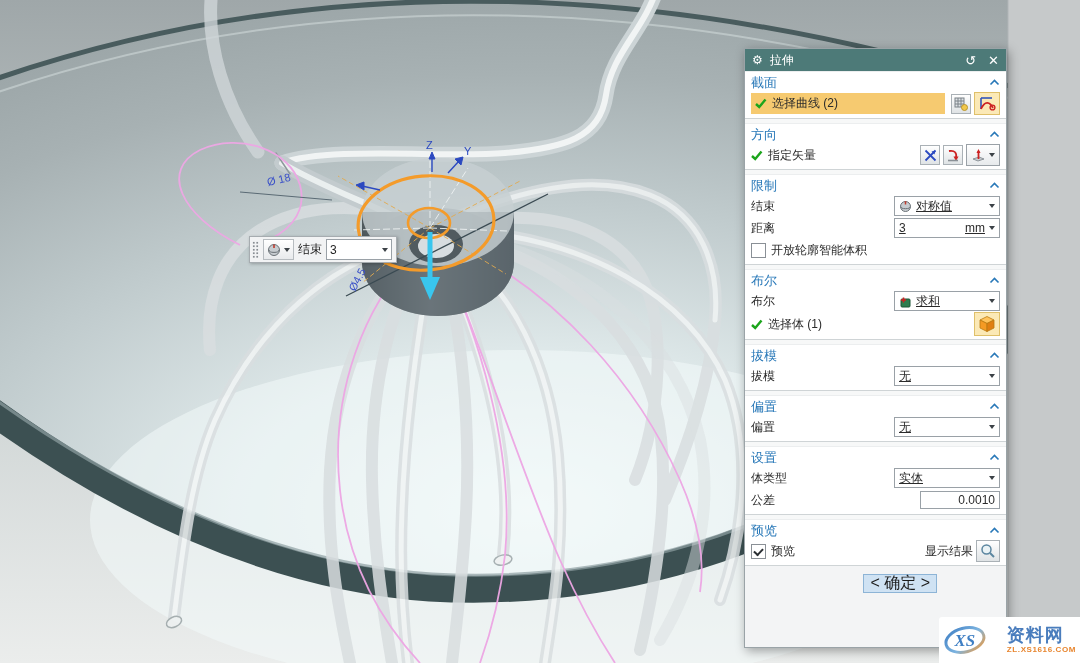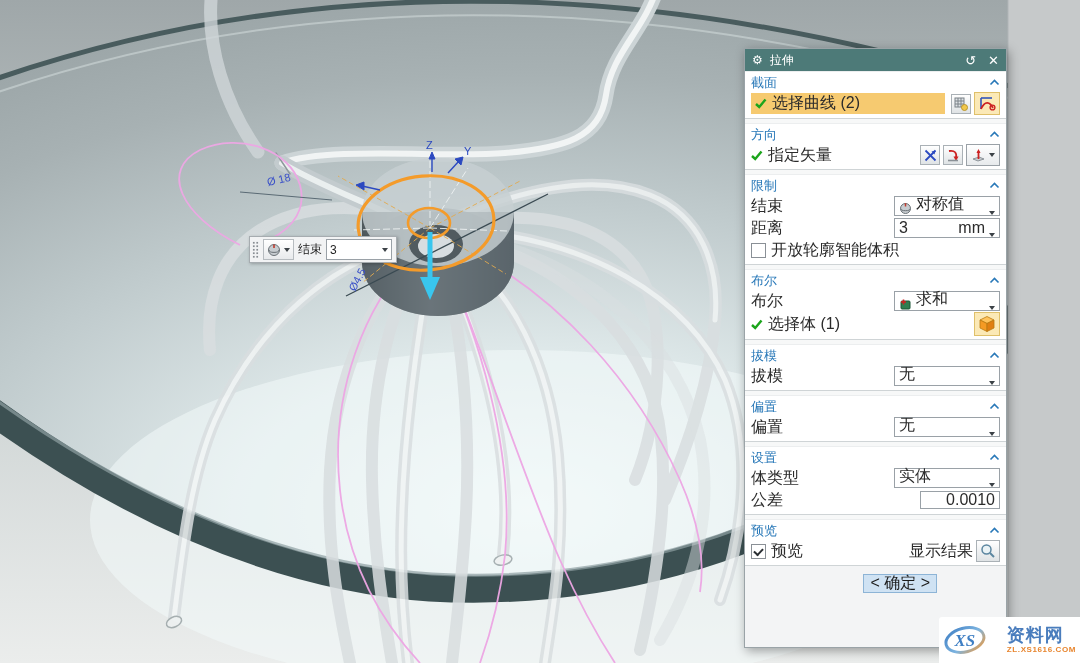--- a/index.html
+++ b/index.html
@@ -21,28 +21,28 @@
   
   .dlg{position:absolute;left:744px;top:48px;width:263px;background:#f7f8f8;border:1px solid #9aa3a7;
     box-shadow:2px 3px 10px rgba(0,0,0,.35);box-sizing:border-box;}
   .dlg-title{height:22px;background:#4d7a78;color:#fff;display:flex;align-items:center;padding:0 7px;font-size:12px;}
   .dlg-title .gear{font-size:12px;margin-right:7px;}
   .dlg-title .t{flex:1;}
   .dlg-title .tb{font-size:13px;margin-left:12px;cursor:default;}
   .grp{background:#fff;border-bottom:1px solid #cfd4d6;border-top:1px solid #eceeef;margin-bottom:4px;padding:1px 6px 3px;}
   .grp-hd{height:19px;display:flex;align-items:center;justify-content:space-between;gap:6px;}
   .grp-hd .hl{color:#2878b8;font-size:13px;}
-  .row{display:flex;align-items:center;min-height:22px;font-size:16px;color:#2b2b2b;}
+  .row{display:flex;align-items:center;min-height:22px;font-size:12px;color:#2b2b2b;}
   .row .lbl{flex:1;}
   .selpill{flex:1;display:flex;align-items:center;gap:5px;background:#f6ca70;height:21px;padding:0 4px;margin-right:3px;}
   .icon-btn{width:20px;height:20px;border:1px solid #aab1b6;background:linear-gradient(#ffffff,#dfe3e5);
     display:flex;align-items:center;justify-content:center;margin-left:3px;box-sizing:border-box;}
   .icon-btn.active{width:26px;height:23px;background:#fbe9b6;border:1px solid #dfc06a;}
-  .combo{width:106px;height:20px;border:1px solid #9aa1a7;background:#fff;display:flex;align-items:flex-end;
-    gap:4px;padding:0 4px;box-sizing:border-box;}
+  .combo{width:106px;height:20px;border:1px solid #9aa1a7;background:#fff;display:flex;align-items:center;
+    gap:4px;padding:0 4px;box-sizing:border-box;text-decoration:underline;}
   .combo .cv{flex:1;white-space:nowrap;overflow:hidden;}
   .combo-drop{width:34px;height:22px;border:1px solid #9aa1a7;background:linear-gradient(#ffffff,#e7eaec);
     display:flex;align-items:center;justify-content:center;gap:3px;margin-left:3px;box-sizing:border-box;}
   .numfield{width:80px;height:18px;border:1px solid #9aa1a7;background:#fff;display:flex;align-items:center;
     justify-content:flex-end;padding:0 4px;box-sizing:border-box;}
   .chk{width:13px;height:13px;border:1px solid #8a9096;background:#fff;margin-right:5px;position:relative;flex:none;}
   .chk.checked::after{content:"";position:absolute;left:2px;top:3px;width:7px;height:4px;
     border-left:2px solid #2b2f33;border-bottom:2px solid #2b2f33;transform:rotate(-47deg);}
   .footer{display:flex;justify-content:flex-end;gap:8px;padding:8px 7px 10px;background:#f3f4f5;}
   .btn{height:19px;min-width:46px;font-size:16px;display:flex;align-items:center;justify-content:center;

